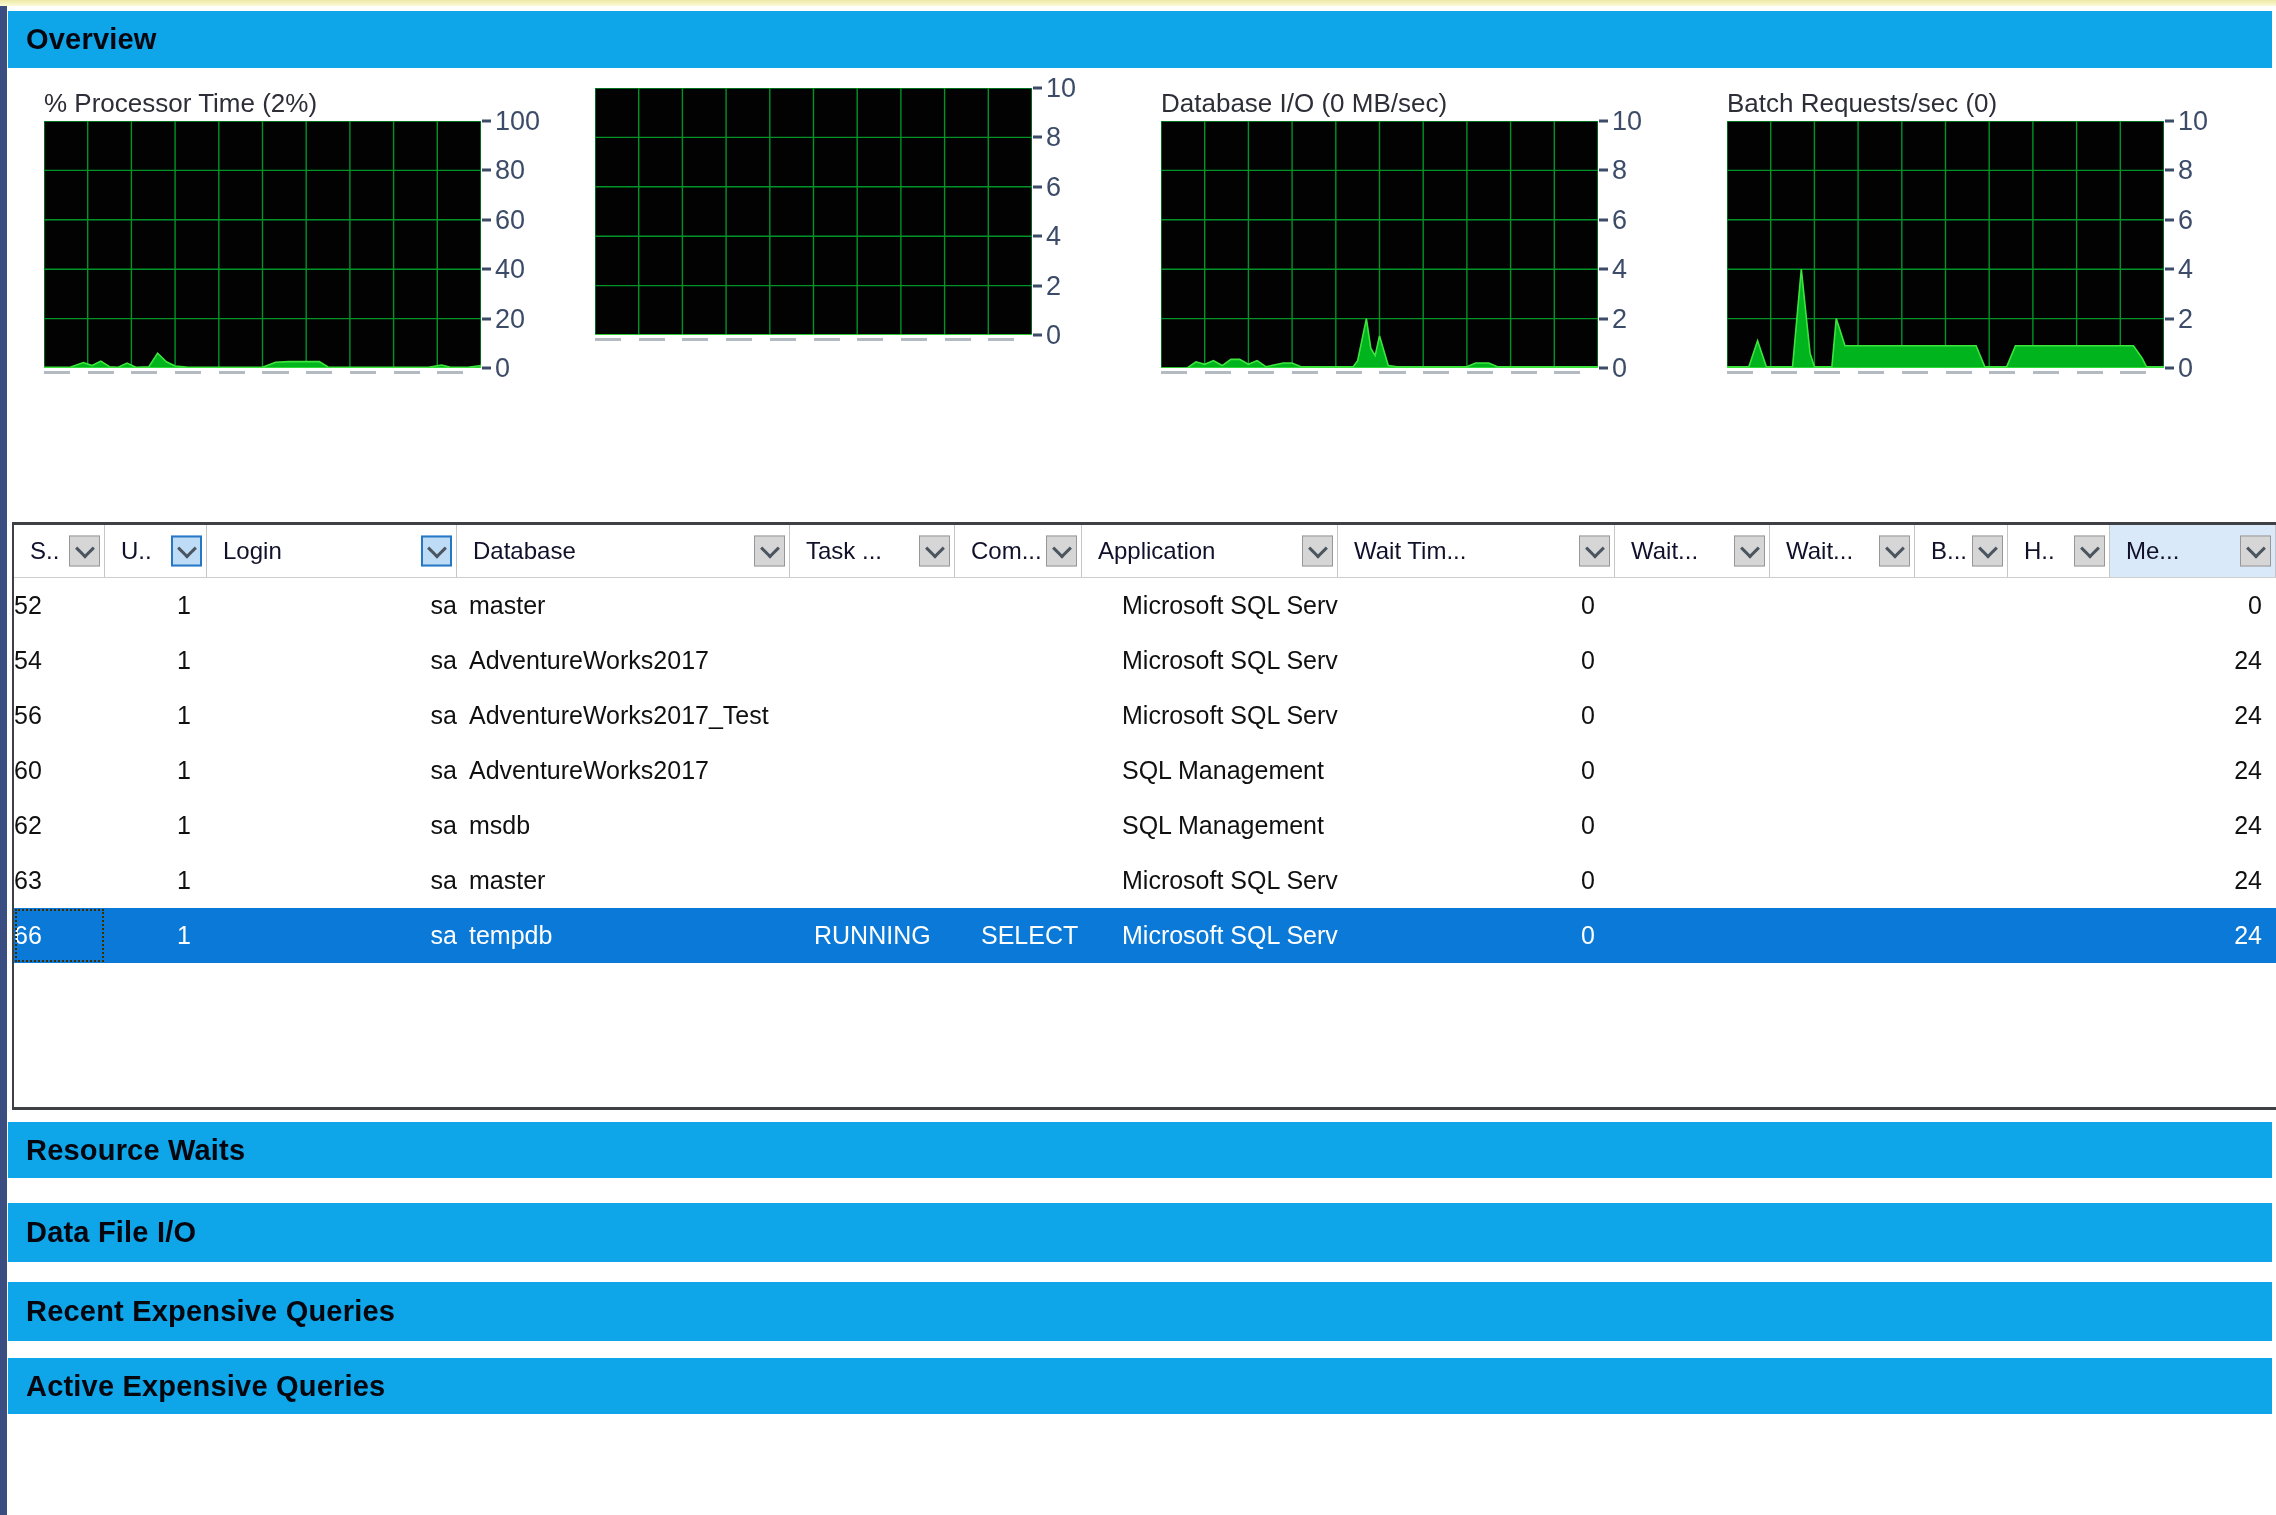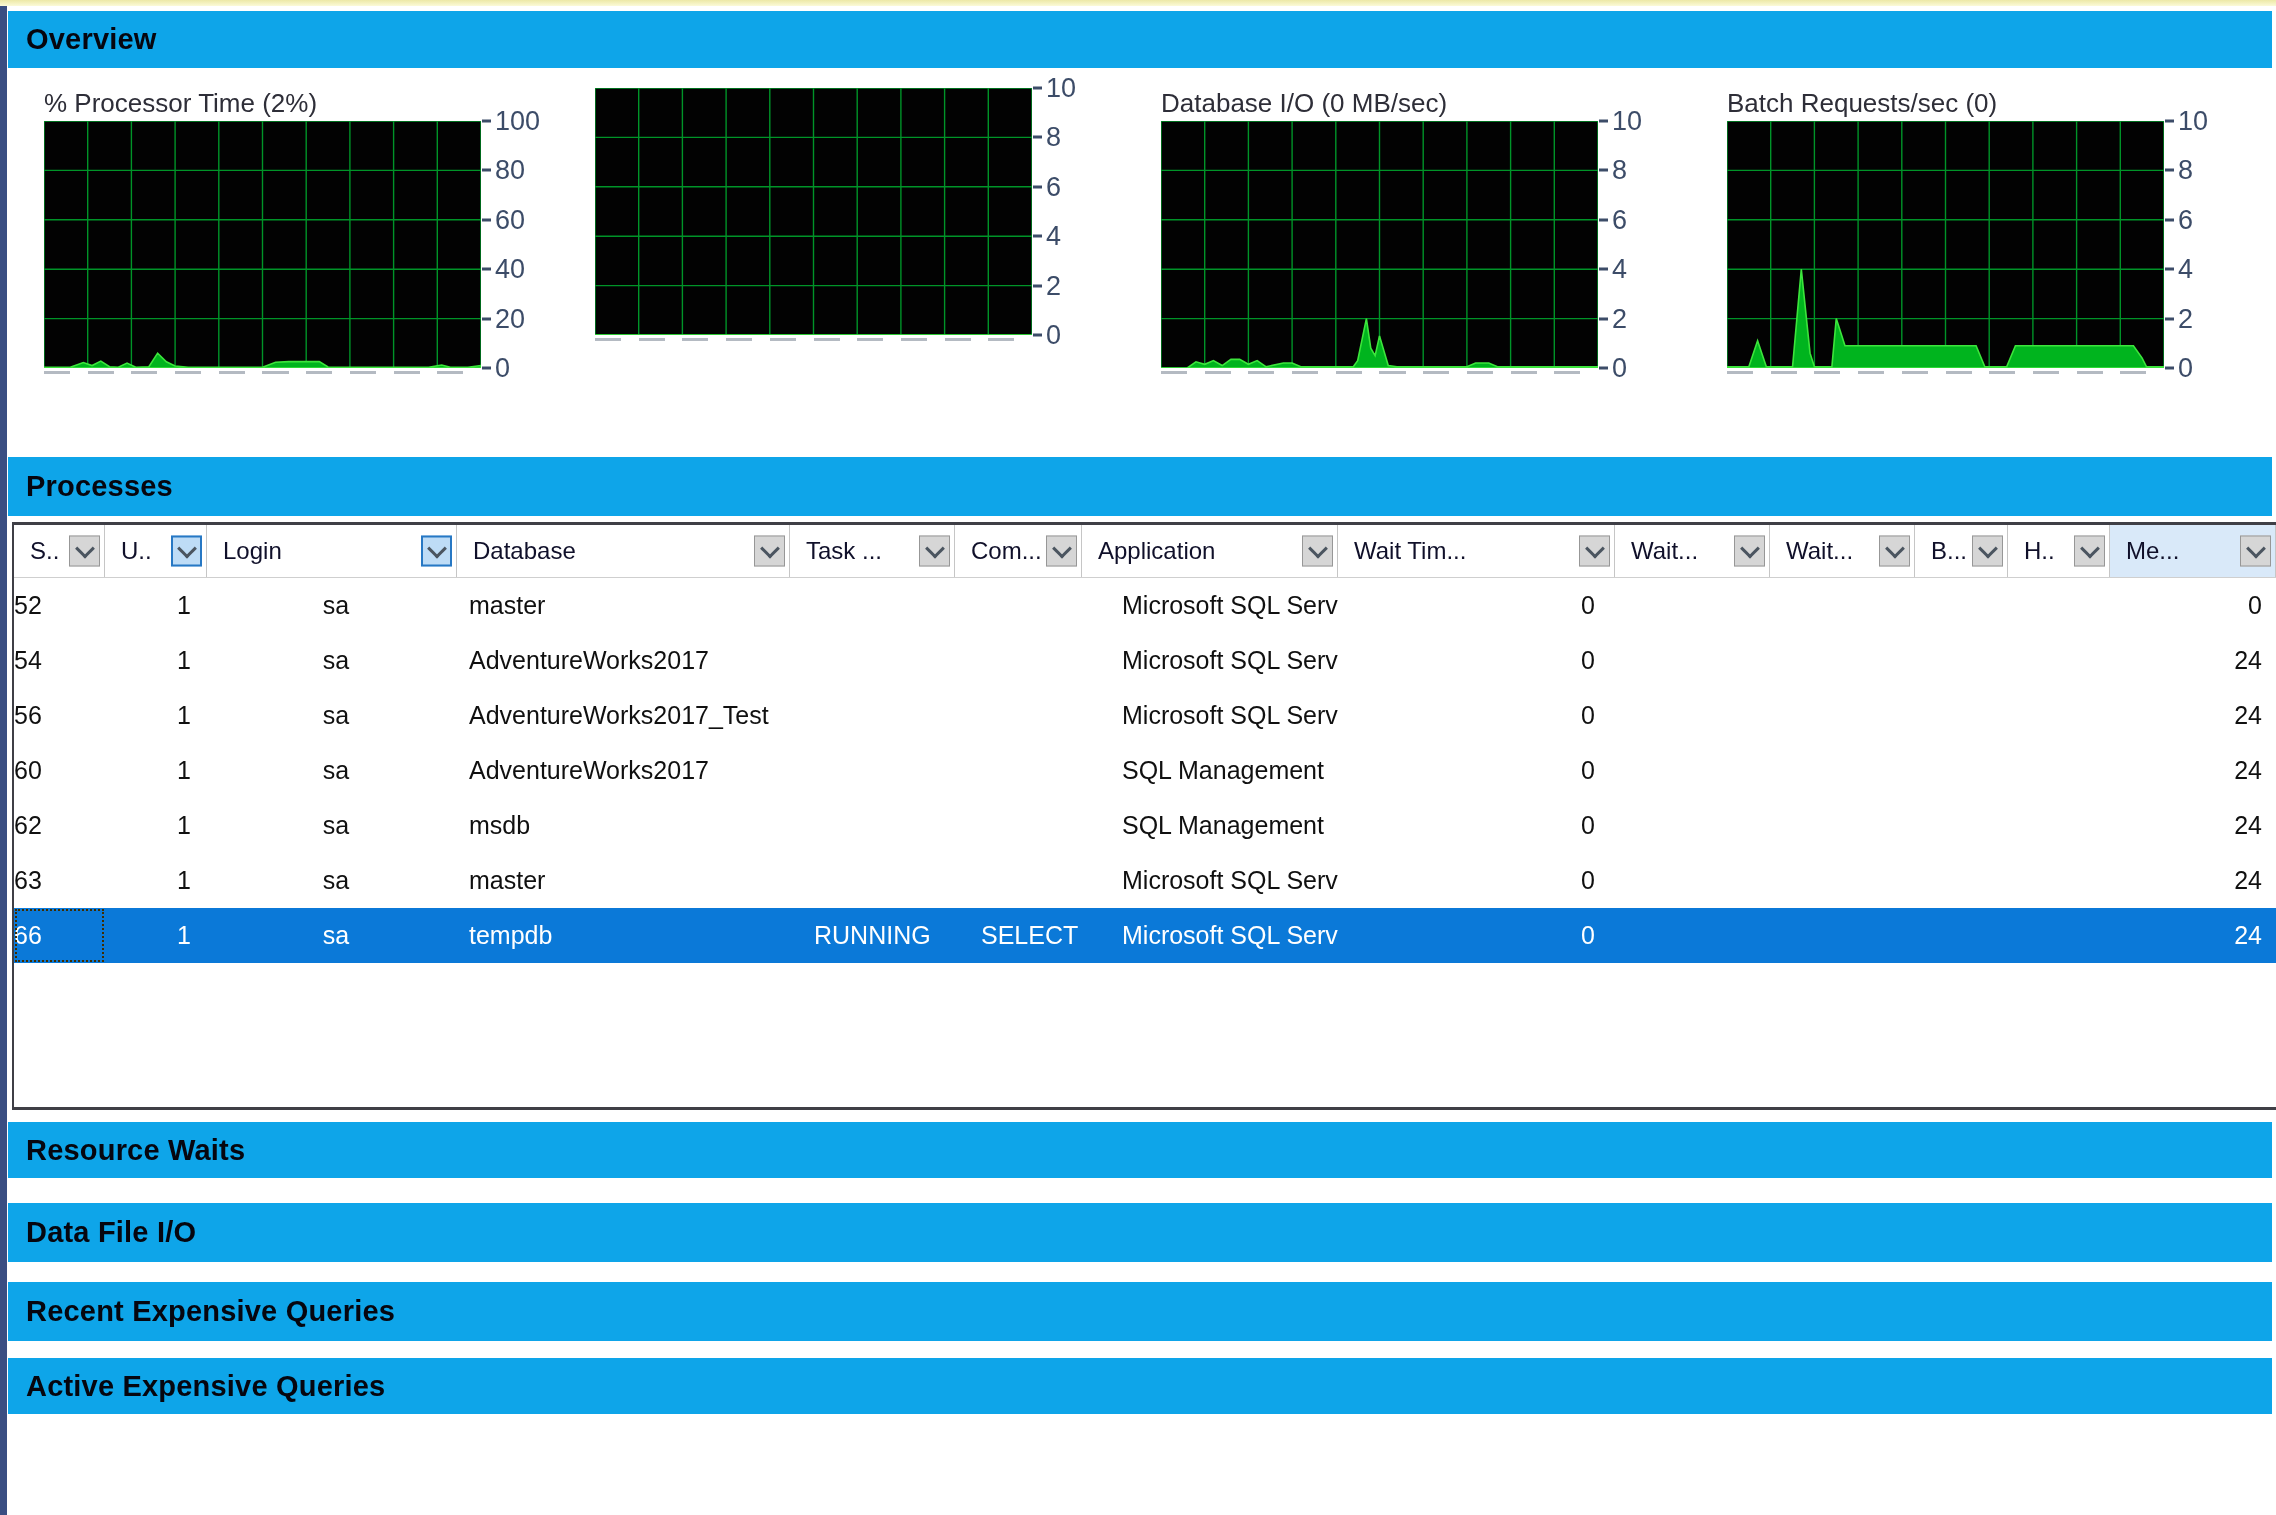--- a/index.html
+++ b/index.html
@@ -54,21 +54,21 @@
   .chev{width:11px;height:11px;border-right:3px solid #4b5560;border-bottom:3px solid #4b5560;
         transform:rotate(45deg) translate(-2px,-2px);}
   .grid-row{display:flex;height:55px;align-items:center;font-size:25px;color:#101010;}
   .grid-row.selected{background:#0b79d8;color:#fff;}
   .cell{box-sizing:border-box;white-space:nowrap;overflow:hidden;height:55px;line-height:55px;}
   .grid-row.selected .cell:first-child{outline:2px dotted #402d00;outline-offset:-3px;}
 
   
   .c0{width:91px;text-align:left;padding-right:14px;}
   .c1{width:102px;text-align:right;padding-right:16px;}
-  .c2{width:250px;text-align:center;padding-left:8px;}
+  .c2{width:250px;text-align:right;padding-left:8px;}
   .c3{width:333px;text-align:left;padding-left:12px;}
   .c4{width:165px;text-align:left;padding-left:24px;}
   .c5{width:127px;text-align:left;padding-left:26px;}
   .c6{width:256px;text-align:left;padding-left:40px;}
   .c7{width:277px;text-align:right;padding-right:20px;}
   .c8{width:155px;}
   .c9{width:145px;}
   .c10{width:93px;}
   .c11{width:102px;}
   .c12{width:166px;text-align:right;padding-right:14px;}
@@ -242,23 +242,20 @@
           <div class="ytick-mark" style="left: 438px; top: 148.2px;"></div>
           <div class="ytick-label" style="left: 451px; top: 148.2px;">4</div>
           <div class="ytick-mark" style="left: 438px; top: 197.6px;"></div>
           <div class="ytick-label" style="left: 451px; top: 197.6px;">2</div>
           <div class="ytick-mark" style="left: 438px; top: 247px;"></div>
           <div class="ytick-label" style="left: 451px; top: 247px;">0</div>
         </div>
       </div>
     </div>
 
-  <div class="section-bar" id="bar-processes">
-    <span>Processes</span>
-  </div>
 
   <div id="processes-table">
       <div class="hdr-row">
         <div class="hdr-cell c0">
           <span>S..</span>
           <div class="filter-btn">
             <div class="chev"></div>
           </div>
         </div>
         <div class="hdr-cell c1">

